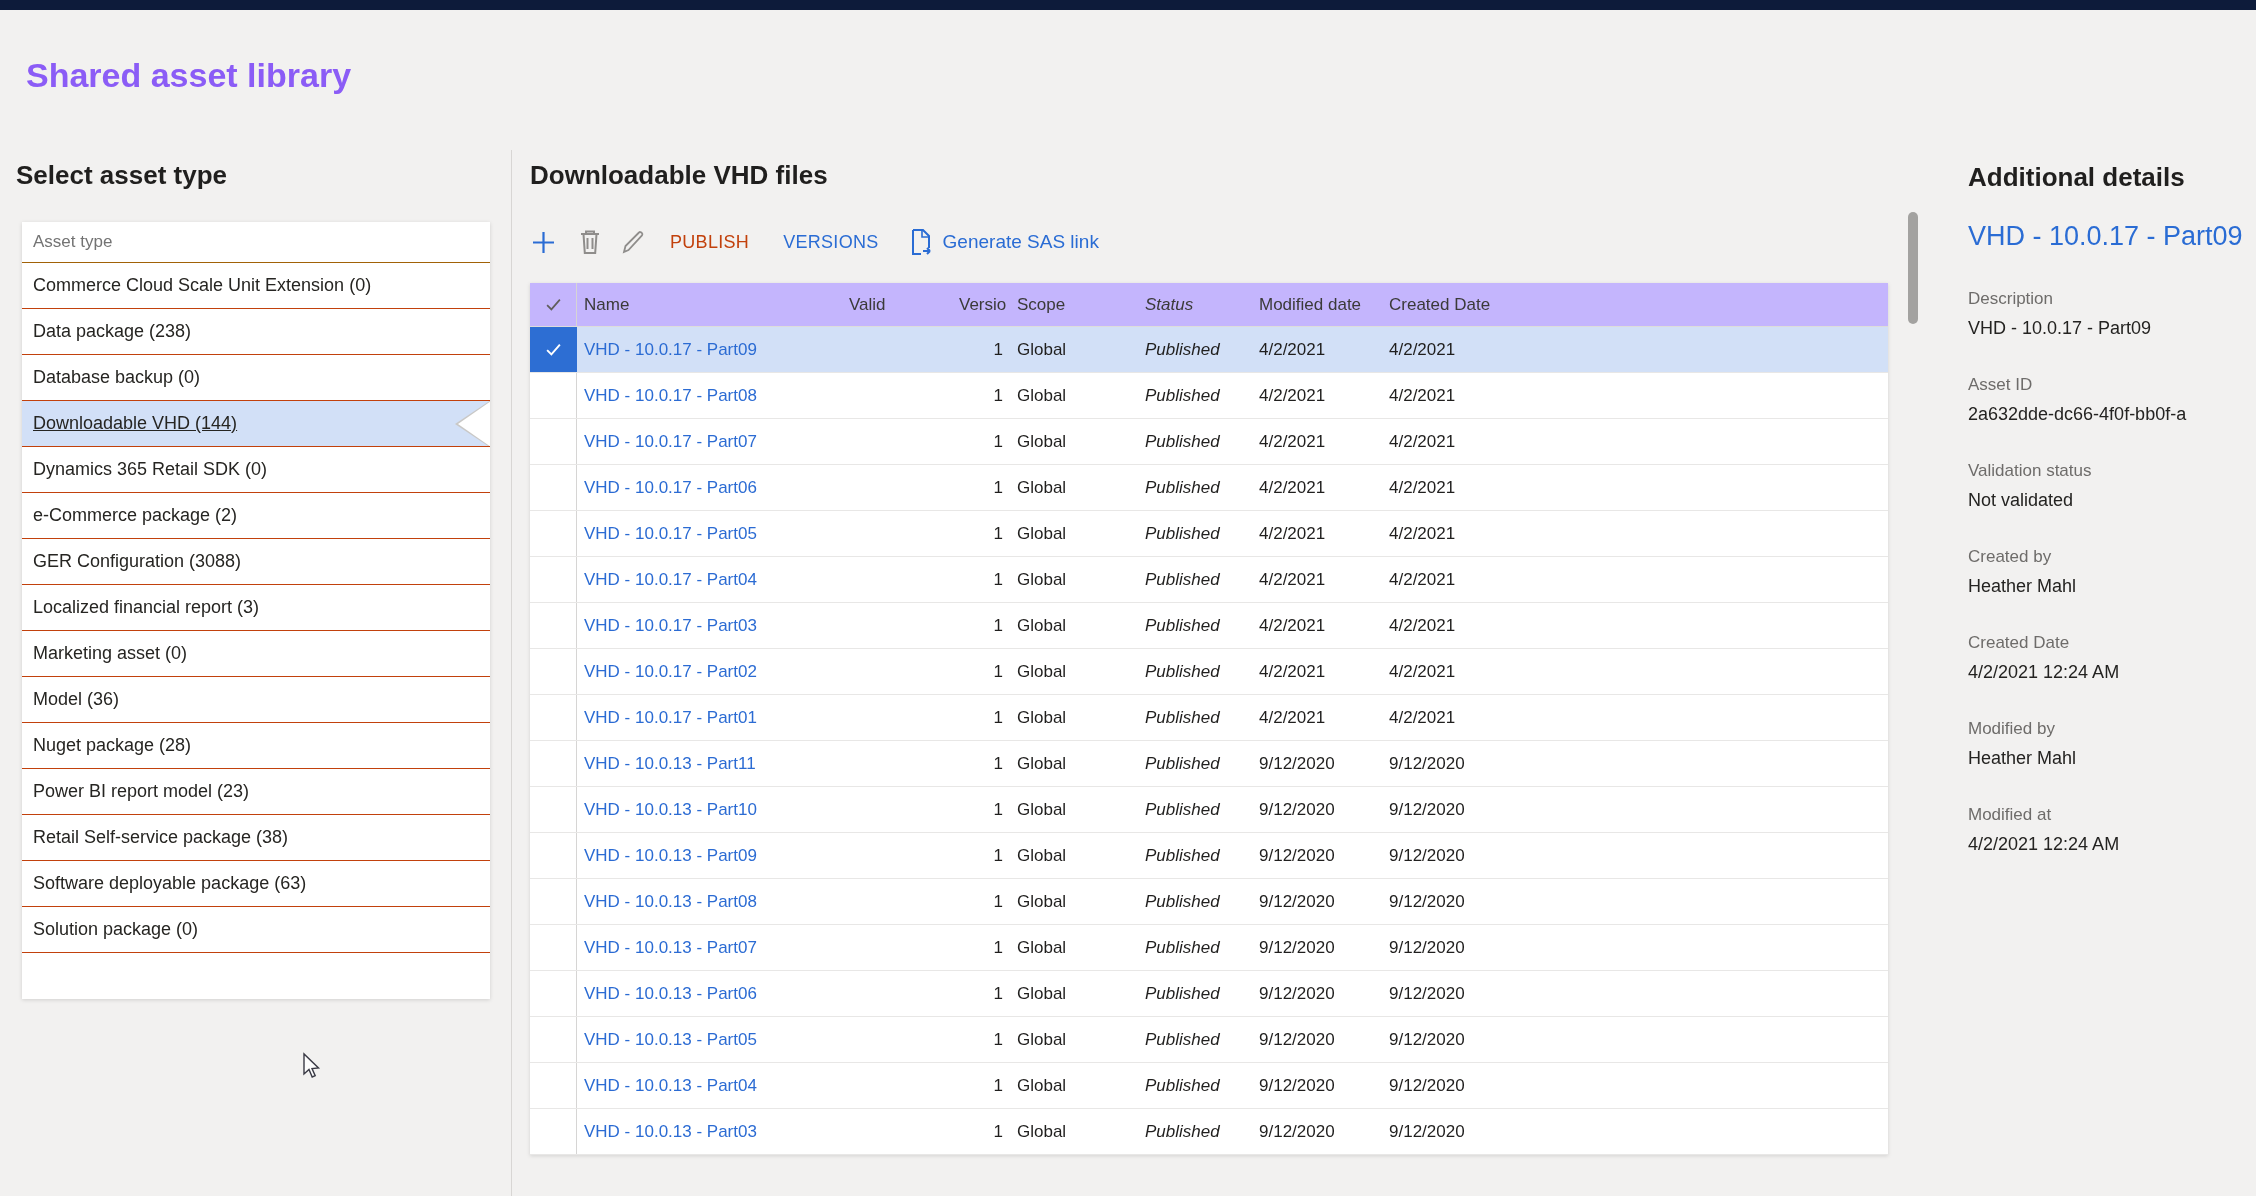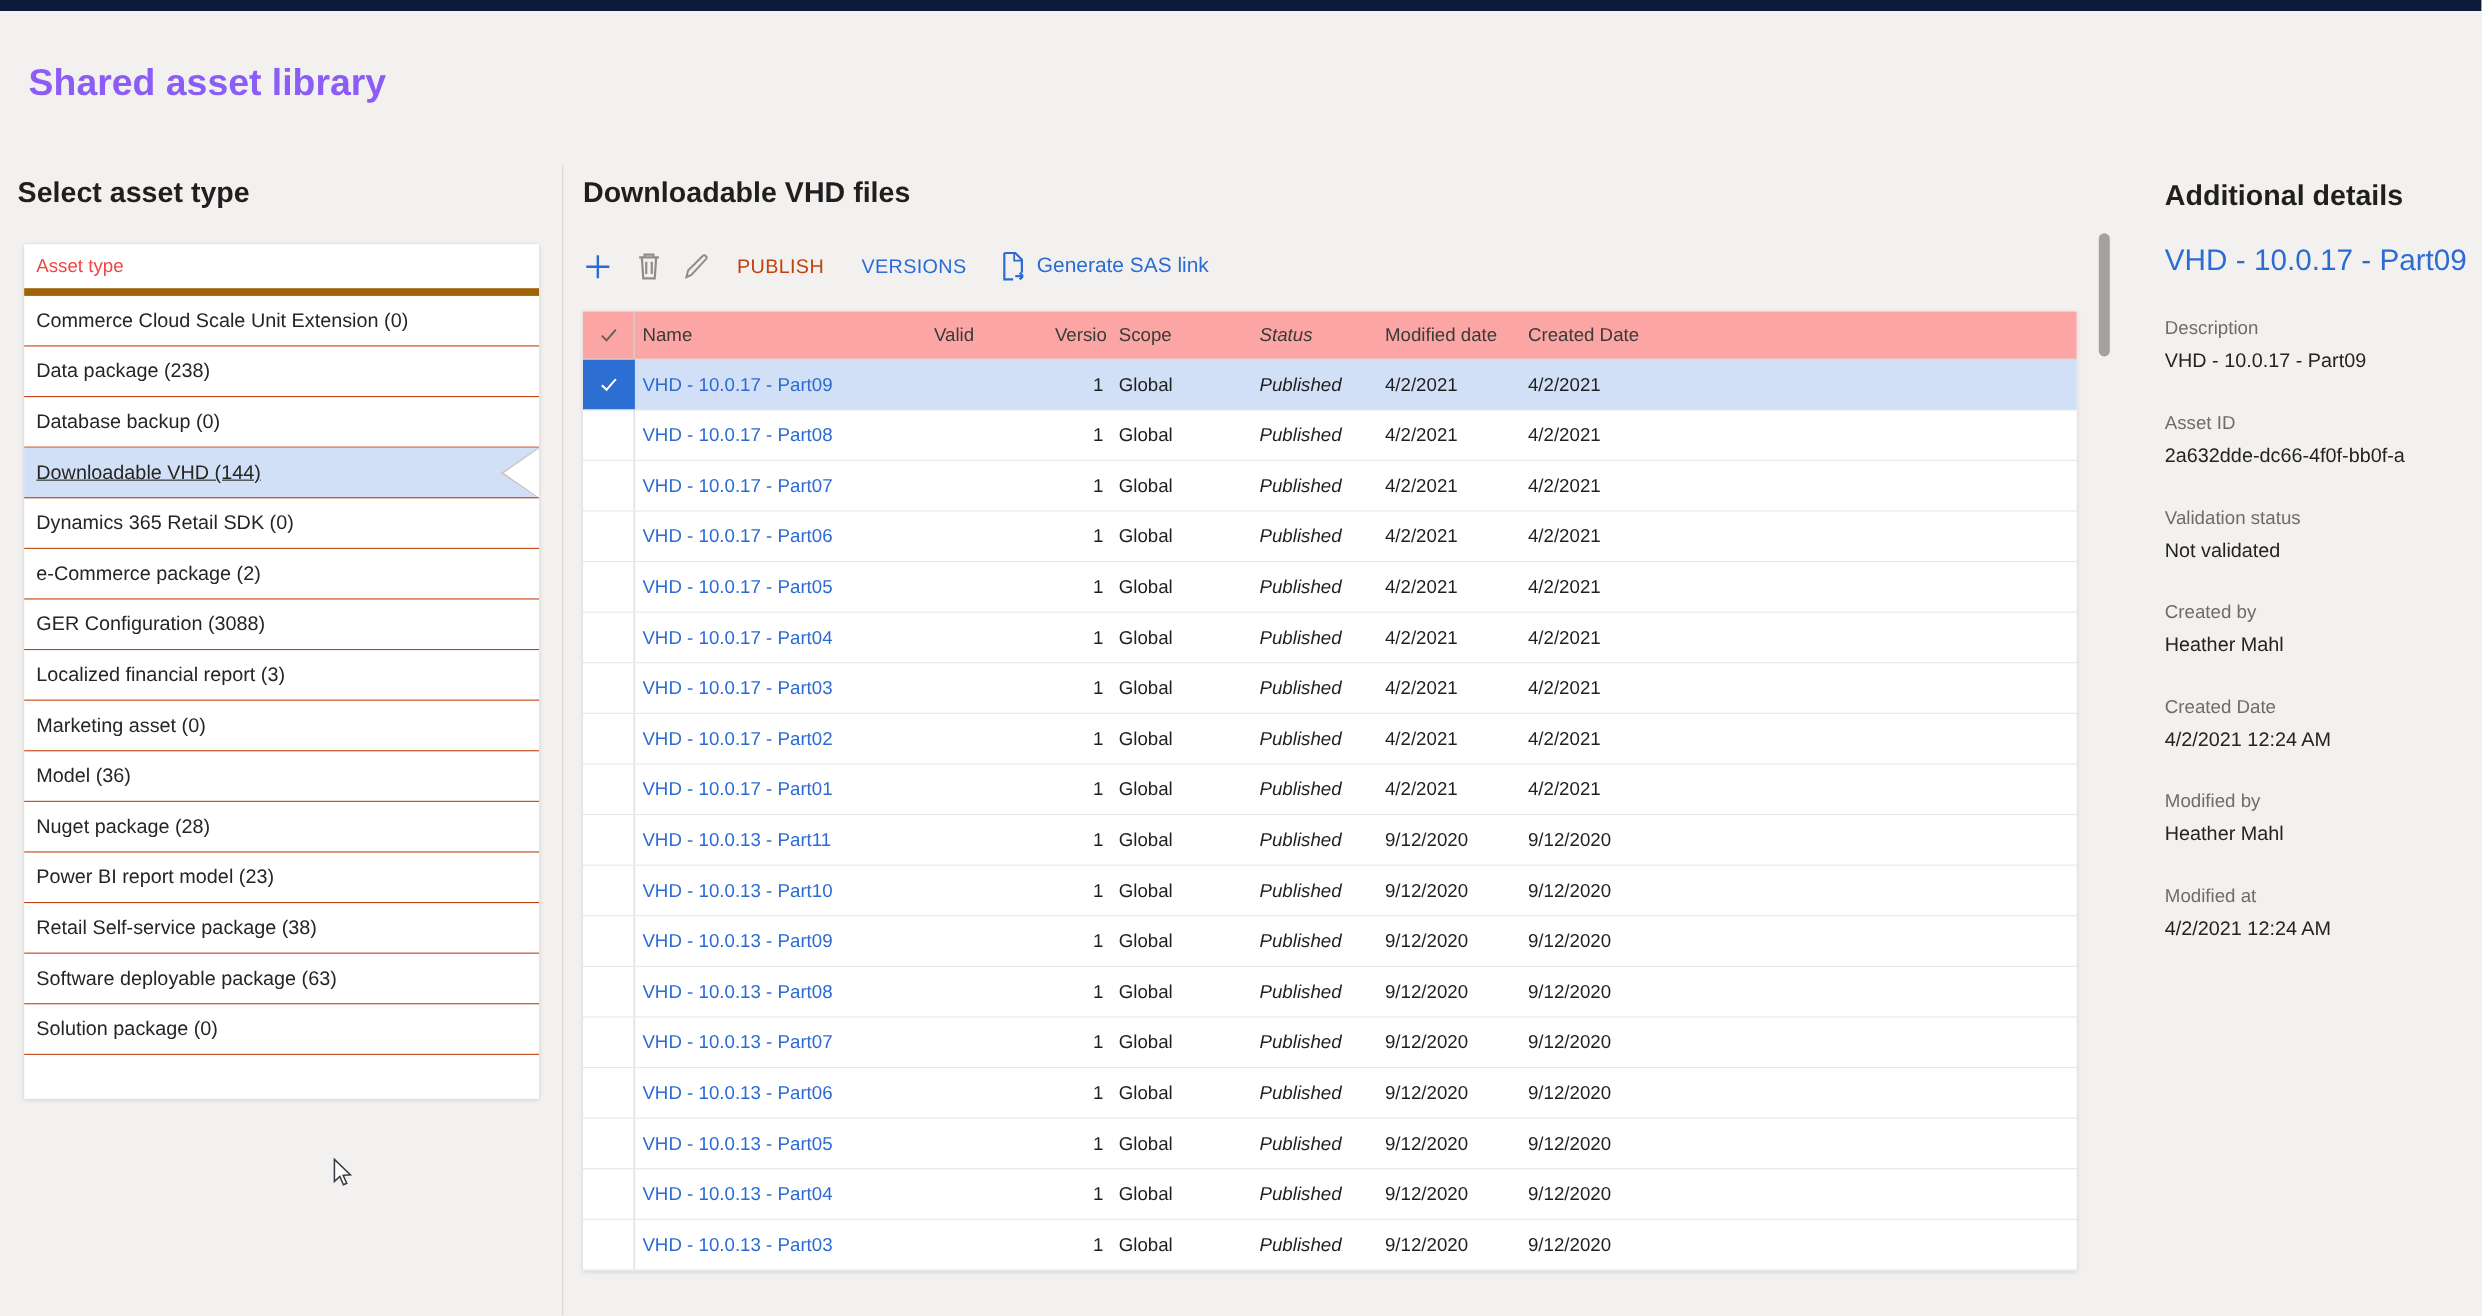--- a/index.html
+++ b/index.html
@@ -18,21 +18,21 @@
   #main-heading{left:530px;top:160px;}
   .v-divider{position:absolute;left:511px;top:150px;width:1px;height:1046px;background:#d8d6d4;}
 
   
   .asset-panel{
     position:absolute;left:22px;top:222px;width:468px;height:777px;
     background:#fff;box-shadow:0 1px 4px rgba(0,0,0,.14);
   }
   .asset-col-header{
     height:40px;line-height:40px;padding-left:11px;
-    font-size:17px;color:#ef4444;border-bottom:7px solid #a16207;
+    font-size:17px;color:#737373;border-bottom:1px solid #a16207;
   }
   .asset-item{
     position:relative;height:45px;line-height:45px;padding-left:11px;
     font-size:18px;color:#262522;border-bottom:1px solid #c2410c;
     white-space:nowrap;overflow:hidden;cursor:pointer;
   }
   .asset-item.selected{background:#d2e0f7;text-decoration:underline;}
   .asset-item.selected::before{
     content:"";position:absolute;right:-1px;top:50%;margin-top:-24px;
     border-top:24px solid transparent;border-bottom:24px solid transparent;
@@ -59,21 +59,21 @@
   
   .grid-card{
     position:absolute;left:530px;top:283px;width:1358px;height:872px;
     background:#fff;box-shadow:0 1px 4px rgba(0,0,0,.13);overflow:hidden;
   }
   .t-row{
     display:grid;grid-template-columns:47px 272px 110px 48px 132px 114px 130px 1fr;
     height:45px;border-bottom:1px solid #e8e7e6;align-items:center;
     font-size:17px;
   }
-  .t-head{height:43px;background:#fca5a5;border-bottom:1px solid #dddcdb;color:#3b3a39;}
+  .t-head{height:43px;background:#c4b5fd;border-bottom:1px solid #dddcdb;color:#3b3a39;}
   .t-cell{overflow:hidden;white-space:nowrap;}
   .c-check{height:100%;display:flex;align-items:center;justify-content:center;border-right:1px solid #d6d5d4;box-sizing:border-box;color:#605e5c;}
   .c-name{padding-left:7px;}
   .c-name a{color:#2b6bd3;text-decoration:none;cursor:pointer;}
   .c-version{text-align:right;padding-right:4px;}
   .c-scope{padding-left:10px;}
   .c-status{padding-left:6px;font-style:italic;}
   .c-mod{padding-left:6px;}
   .c-created{padding-left:6px;}
   .t-row.selected{background:#d2e0f7;}

